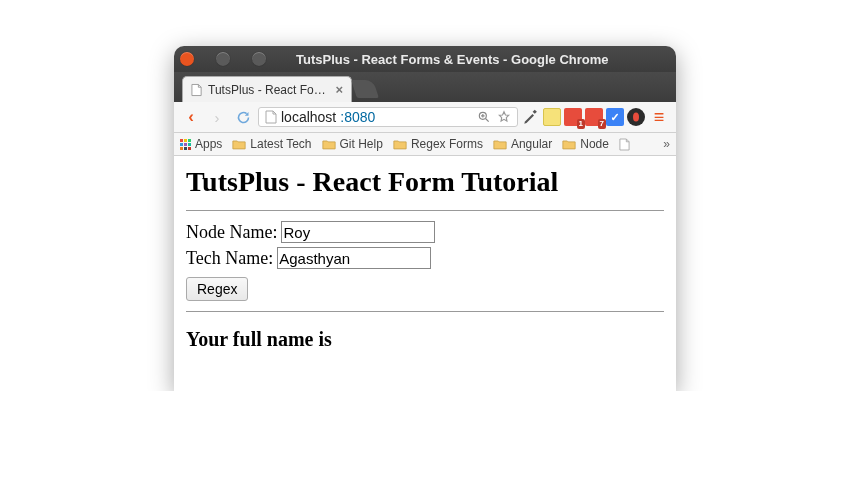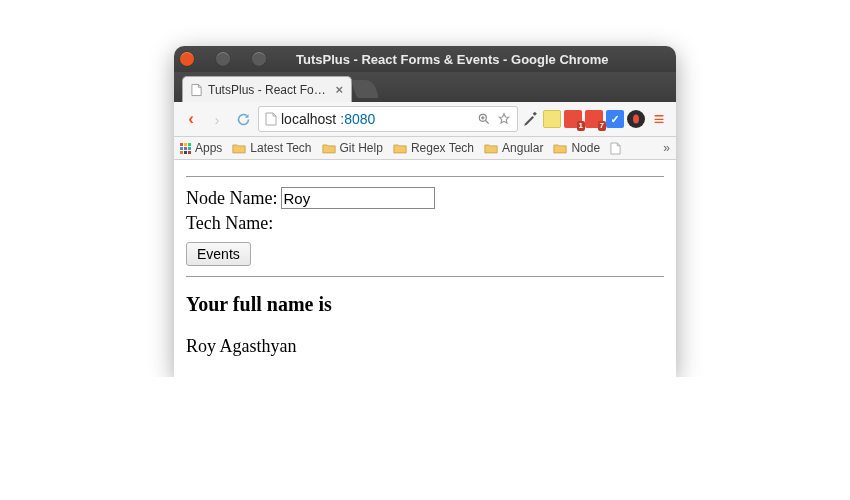--- a/index.html
+++ b/index.html
@@ -70,21 +70,21 @@
     }
     .nav-arrow, .iconbtn {
       width: 22px; height: 22px;
       display: flex; align-items: center; justify-content: center;
       color: #777; font-size: 15px;
     }
     .nav-left { color: #e95420; font-weight: bold; font-size: 17px; }
     .reload { color: #6fa8dc; }
     .addr {
       flex: 1;
-      height: 26px;
+      height: 20px;
       border: 1px solid #ccc;
       border-radius: 3px;
       background: #fff;
       display: flex; align-items: center;
       padding: 0 6px;
       gap: 4px;
       font-size: 14px;
     }
     .addr .doc-icon { width: 12px; height: 14px; }
     .addr-text { color: #222; }
@@ -261,21 +261,21 @@
     <div class="bm">
       <svg class="folder-icon" viewBox="0 0 16 12">
           <path fill="#f4c869" stroke="#caa24a" d="M1 2h5l1 1h8v8H1z"></path>
         </svg>
       <span>Git Help</span>
     </div>
     <div class="bm">
       <svg class="folder-icon" viewBox="0 0 16 12">
           <path fill="#f4c869" stroke="#caa24a" d="M1 2h5l1 1h8v8H1z"></path>
         </svg>
-      <span>Regex Tech</span>
+      <span>Regex Forms</span>
     </div>
     <div class="bm">
       <svg class="folder-icon" viewBox="0 0 16 12">
           <path fill="#f4c869" stroke="#caa24a" d="M1 2h5l1 1h8v8H1z"></path>
         </svg>
       <span>Angular</span>
     </div>
     <div class="bm">
       <svg class="folder-icon" viewBox="0 0 16 12">
           <path fill="#f4c869" stroke="#caa24a" d="M1 2h5l1 1h8v8H1z"></path>
@@ -286,27 +286,28 @@
       <svg class="doc-icon-sm" viewBox="0 0 12 14">
           <path fill="#fff" stroke="#aaa" stroke-width="1" d="M1 1h7l3 3v9H1z"></path>
           <path fill="none" stroke="#aaa" d="M8 1v3h3"></path>
         </svg>
     </div>
     <span style="flex:1"></span>
     <span class="chev">»</span>
   </div>
 
   <div class="content">
+    <h1>TutsPlus - React Form Tutorial</h1>
     <hr>
     <div class="form-row">
       <label>Node Name:</label>
       <input type="text" value="Roy" style="">
     </div>
     <div class="form-row">
       <label>Tech Name:</label>
-    </div>
-    <button class="submit-btn">Events</button>
+      <input type="text" value="Agasthyan" style="">
+    </div>
+    <button class="submit-btn">Regex</button>
     <hr style="margin-top:10px;">
     <h3>Your full name is</h3>
-    <div class="fullname">Roy Agasthyan</div>
   </div>
 
 </div>
 
 </body></html>

